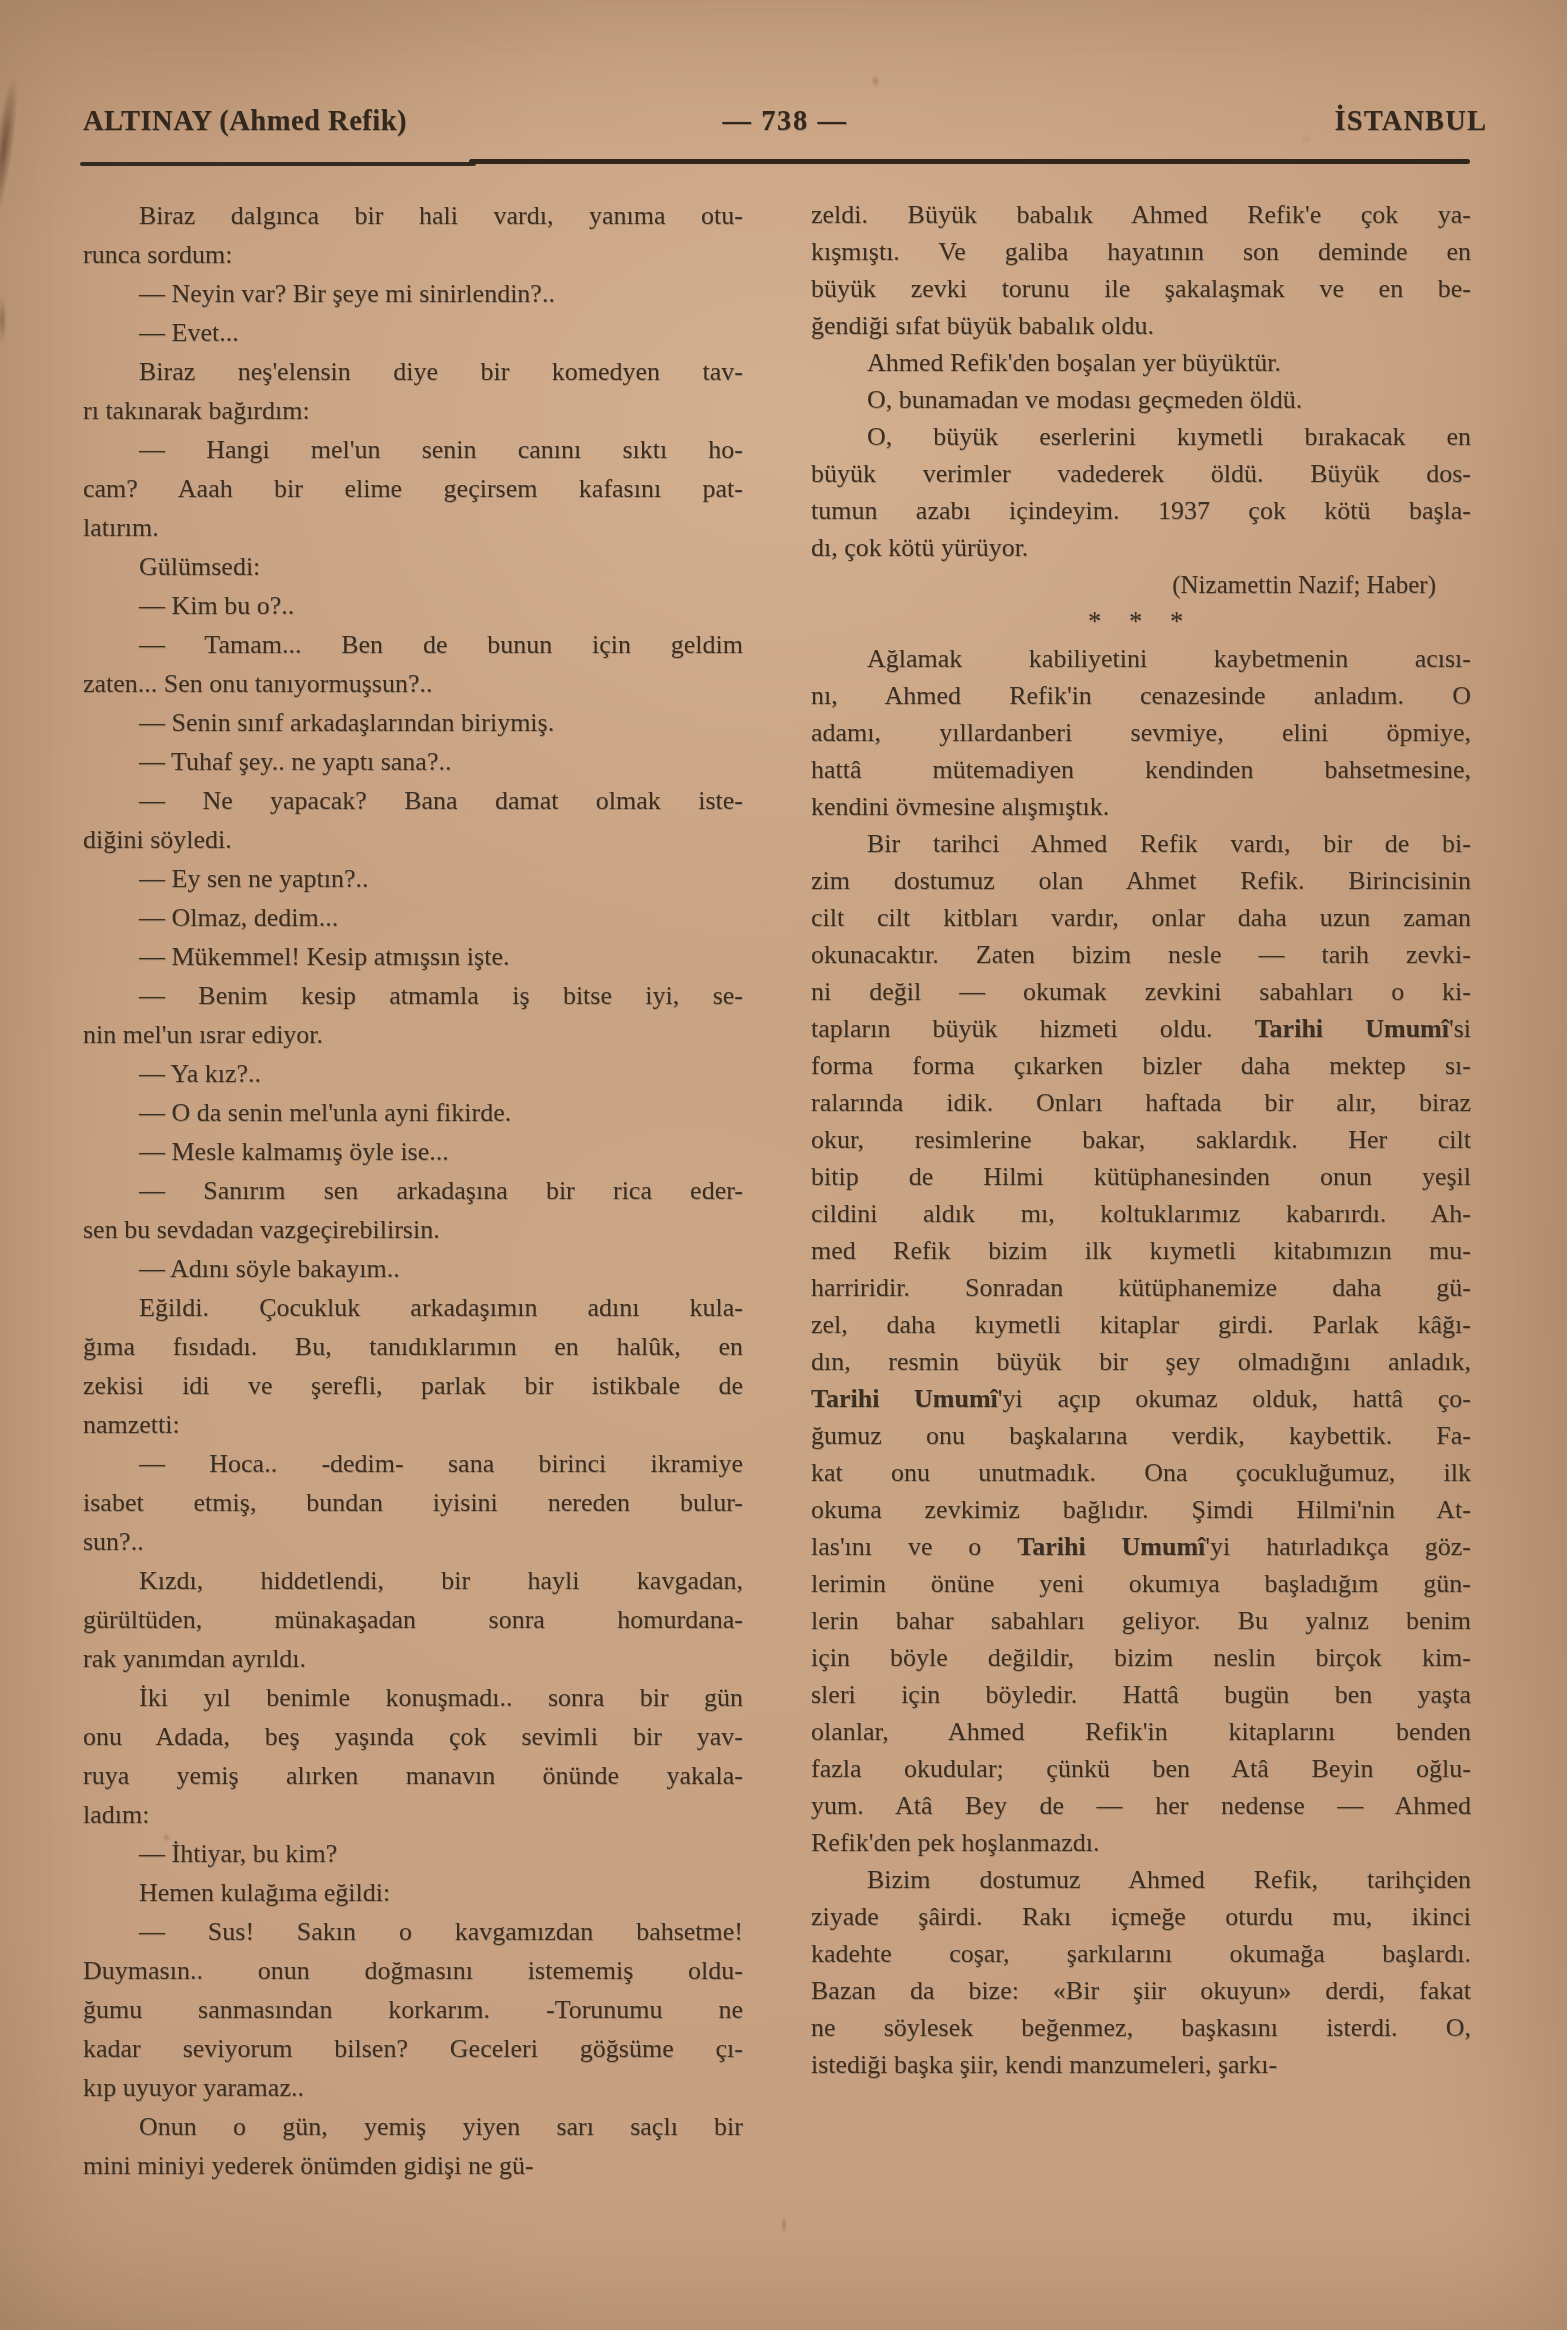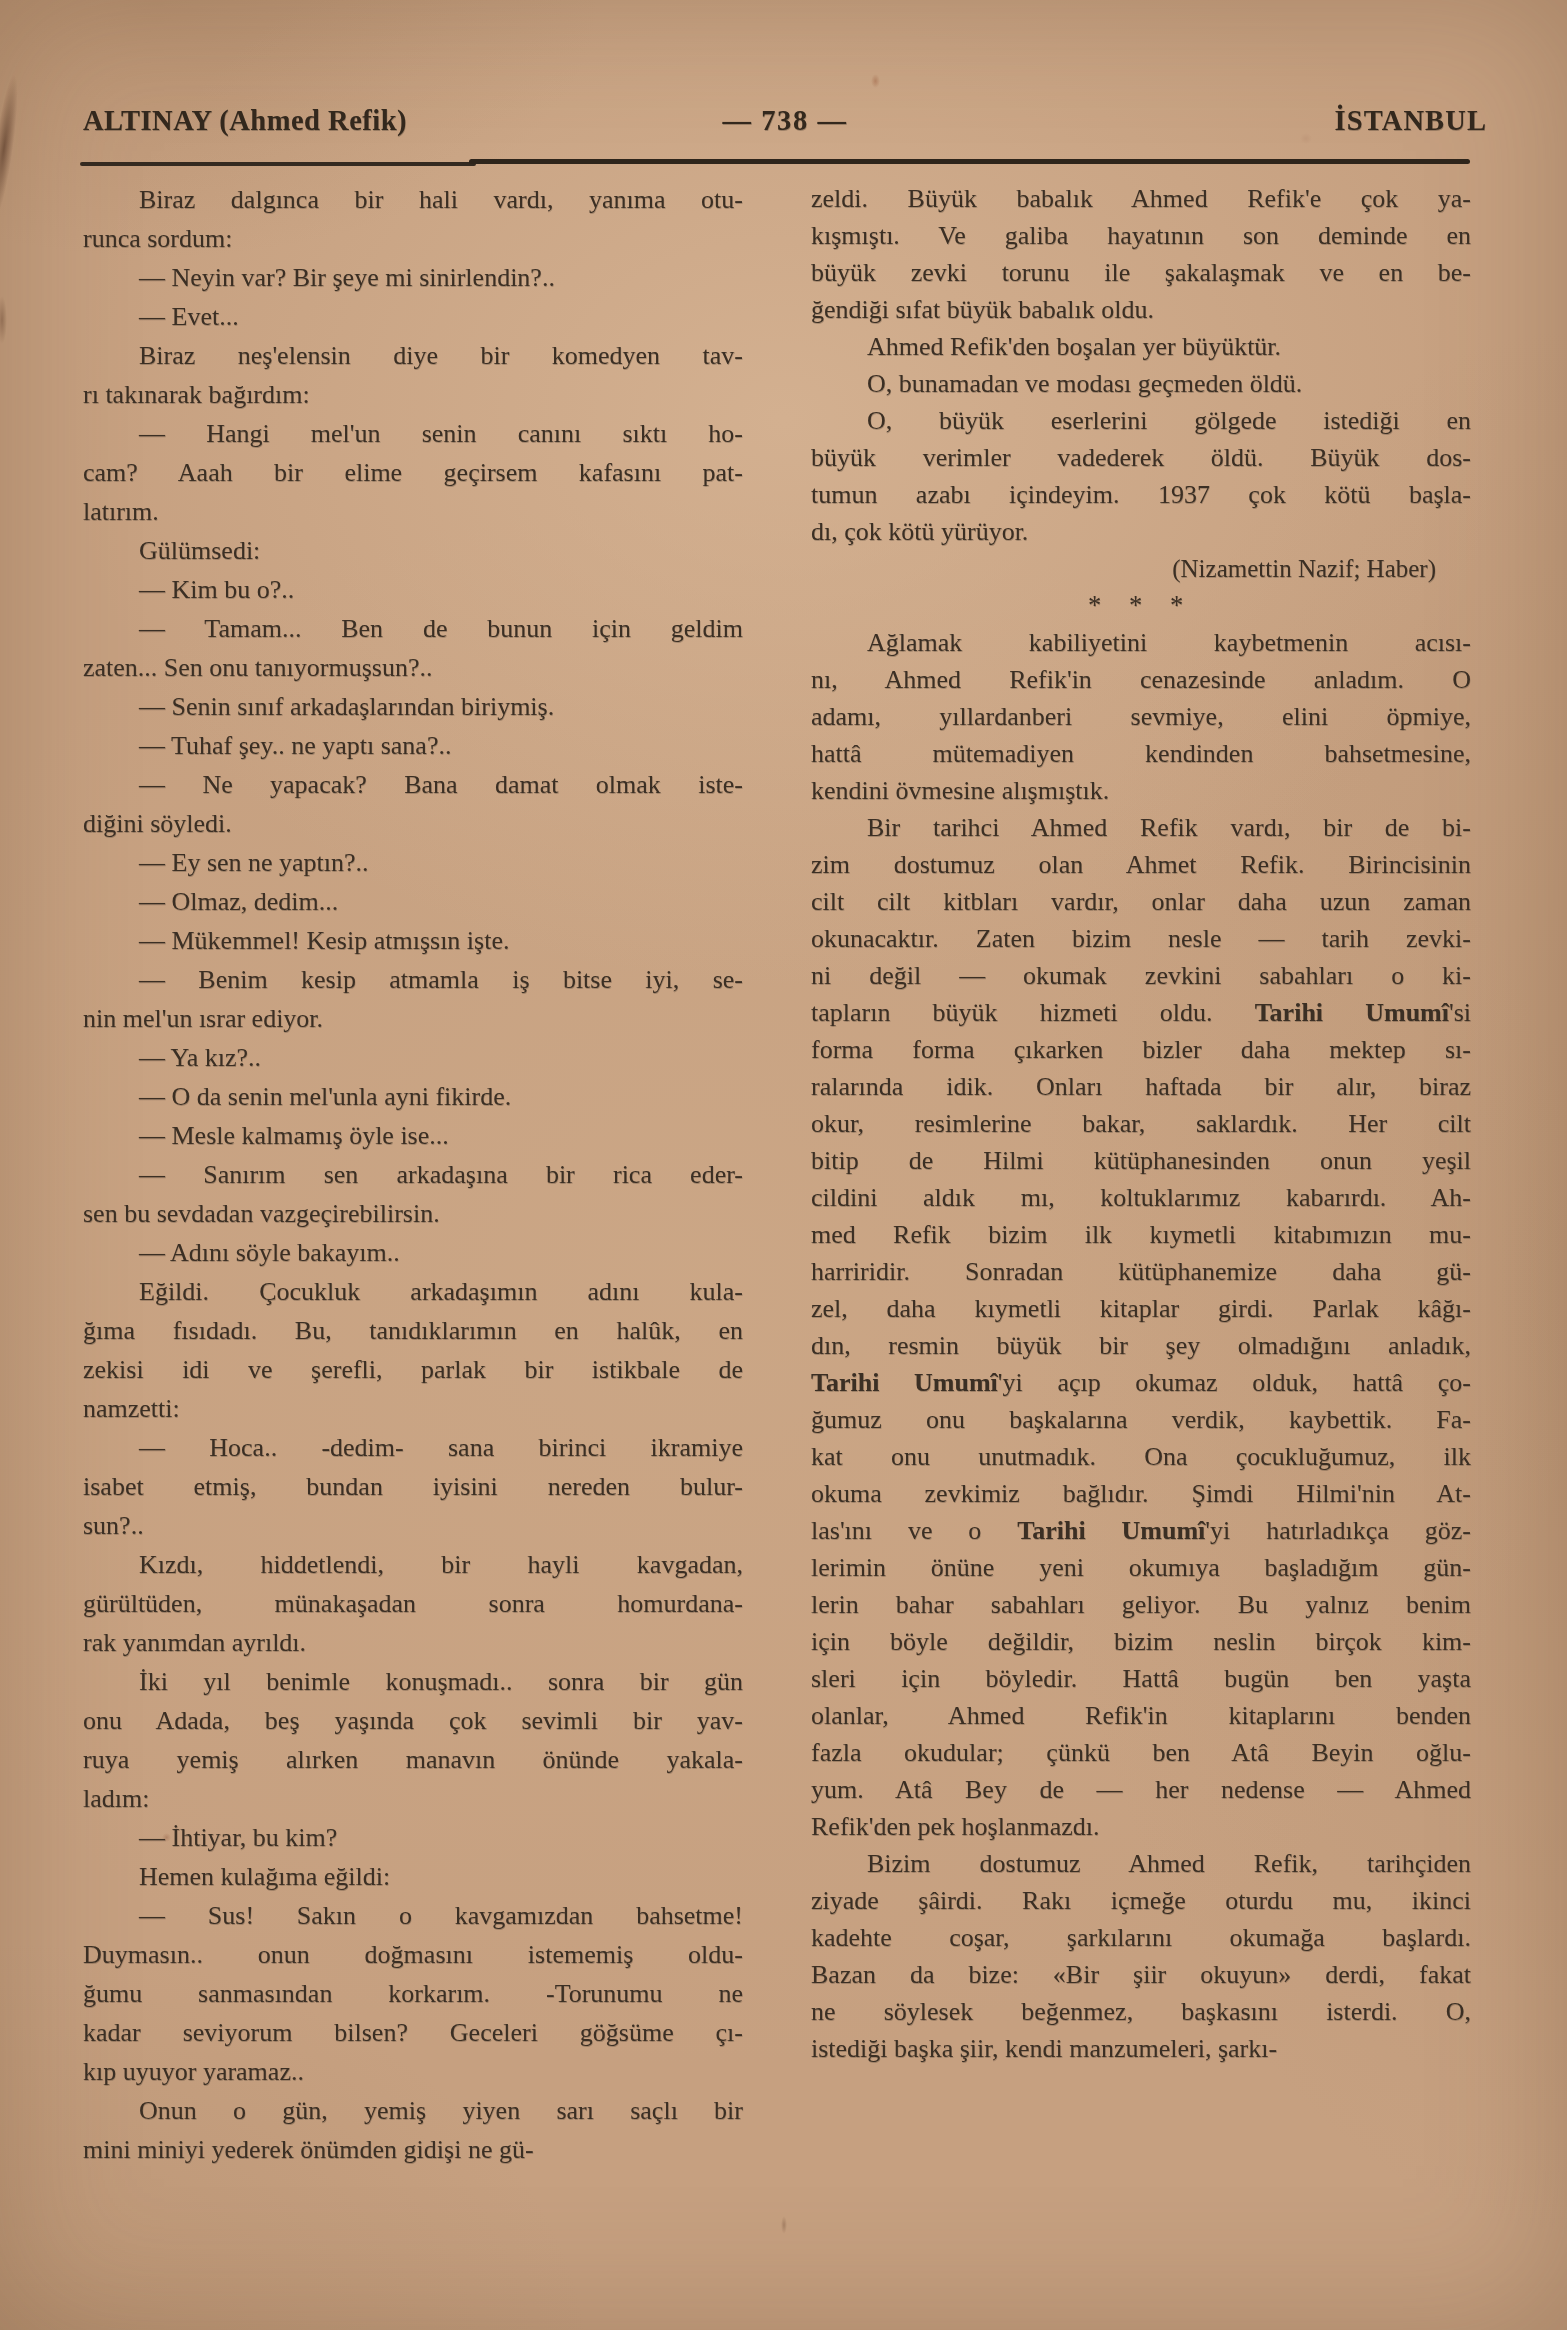--- a/index.html
+++ b/index.html
@@ -30,21 +30,21 @@
     text-shadow:0.5px 0.5px 0 rgba(51,40,29,.30);
   }
   .header .h-left{flex:1.2;text-align:left;}
   .header .h-center{flex:1;text-align:center;letter-spacing:1.6px;}
   .header .h-right{flex:1.2;text-align:right;letter-spacing:1.1px;}
   
   .rule{position:absolute;left:80px;right:97px;top:158px;height:8.5px;}
   .rule .seg-a{position:absolute;left:0;top:3.7px;width:28.5%;height:4.8px;background:#342a20;border-radius:2.6px;}
   .rule .seg-b{position:absolute;left:28%;right:0;top:0.5px;height:5.8px;background:#2e251b;border-radius:2.6px;}
   
-  .cols{position:absolute;top:180px;left:83px;right:96px;display:flex;gap:68px;}
+  .cols{position:absolute;top:196px;left:83px;right:96px;display:flex;gap:68px;}
   .col{width:calc(50% - 34px);font-size:26px;
        text-shadow:0.5px 0.5px 0 rgba(59,47,36,.28);}
   .col-left{line-height:39px;}
   .col-right{line-height:37px;}
   .para{margin:0;}
   .line{text-align:justify;text-align-last:justify;}
   .line.first{text-indent:56px;}
   .line.last{text-align-last:left;}
   .b{font-weight:700;}
   .para.attribution .line{text-align-last:right;padding-right:35px;font-size:25px;}
@@ -195,21 +195,21 @@
           <div class="line"><span>büyük zevki torunu ile şakalaşmak ve en be-</span></div>
           <div class="line last"><span>ğendiği sıfat büyük babalık oldu.</span></div>
         </div>
         <div class="para body">
           <div class="line first last"><span>Ahmed Refik'den boşalan yer büyüktür.</span></div>
         </div>
         <div class="para body">
           <div class="line first last"><span>O, bunamadan ve modası geçmeden öldü.</span></div>
         </div>
         <div class="para body">
-          <div class="line first"><span>O, büyük eserlerini gölgede istediği en</span></div>
+          <div class="line first"><span>O, büyük eserlerini kıymetli bırakacak en</span></div>
           <div class="line"><span>büyük verimler vadederek öldü. Büyük dos-</span></div>
           <div class="line"><span>tumun azabı içindeyim. 1937 çok kötü başla-</span></div>
           <div class="line last"><span>dı, çok kötü yürüyor.</span></div>
         </div>
         <div class="para attribution">
           <div class="line last"><span>(Nizamettin Nazif; Haber)</span></div>
         </div>
         <div class="para stars">
           <div class="line last"><span>* * *</span></div>
         </div>

